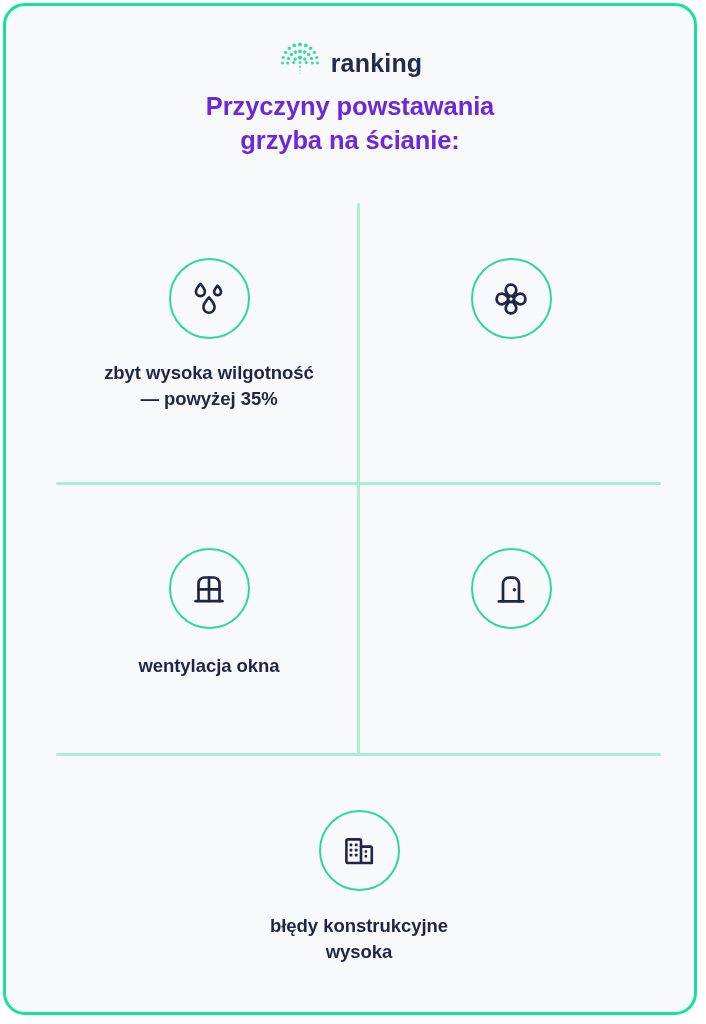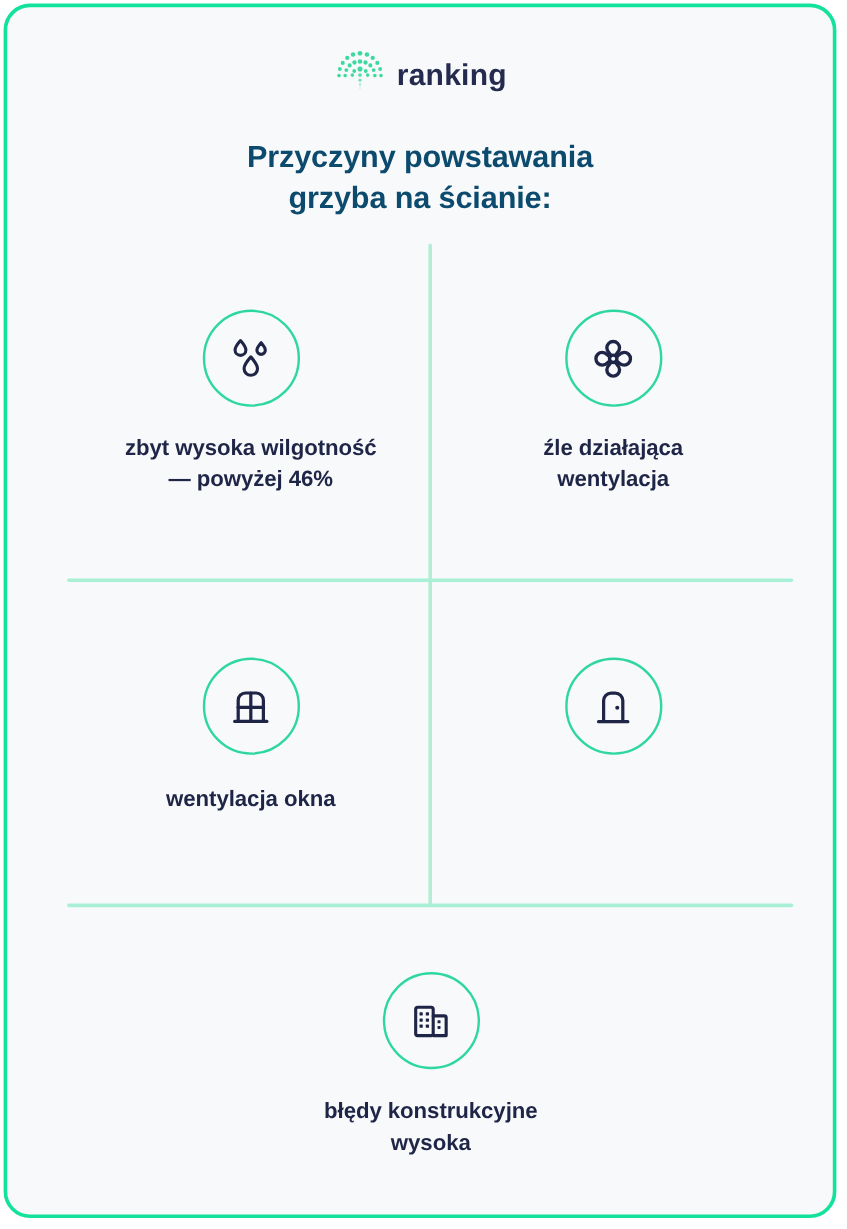--- a/index.html
+++ b/index.html
@@ -48,26 +48,25 @@
     line-height: 1;
   }
 
   
   .title {
     position: absolute;
     top: 84px;
     left: 0;
     width: 100%;
     text-align: center;
-    color: #0c4a6e;
+    color: #6d28d9;
     font-size: 25.5px;
     font-weight: 700;
     line-height: 1.33;
     letter-spacing: -0.1px;
-    margin-top: 25px;
   }
 
   
   .v-divider {
     position: absolute;
     left: 351px;
     top: 197px;
     width: 3px;
     height: 551px;
     background: #b2edd6;
@@ -183,37 +182,35 @@
     <div class="icon-circle">
       <span>
         <svg width="44" height="44" viewBox="0 0 44 44" xmlns="http://www.w3.org/2000/svg" fill="none" stroke="#1f2547" stroke-width="2.6" stroke-linejoin="round" stroke-linecap="round">
           <path d="M13.4 6.8c0 0 -4.5 5.1 -4.5 7.8a4.5 4.5 0 1 0 9 0c0 -2.7 -4.5 -7.8 -4.5 -7.8z"></path>
           <path d="M30.6 8.6c0 0 -3.5 4.1 -3.5 6.2a3.5 3.5 0 1 0 7 0c0 -2.1 -3.5 -6.2 -3.5 -6.2z"></path>
           <path d="M22 20.4c0 0 -5.6 6.4 -5.6 9.7a5.6 5.6 0 1 0 11.2 0c0 -3.3 -5.6 -9.7 -5.6 -9.7z"></path>
         </svg>
       </span>
     </div>
     <div class="cell-label">zbyt wysoka wilgotność
-— powyżej 46%</div>
+— powyżej 35%</div>
   </div>
 
   <div class="cell c2">
     <div class="icon-circle">
       <span>
         <svg width="42" height="42" viewBox="0 0 42 42" xmlns="http://www.w3.org/2000/svg" fill="none" stroke="#1f2547" stroke-width="2.8" stroke-linejoin="round" stroke-linecap="round">
           <circle cx="21" cy="21" r="3.1"></circle>
           <path d="M19.3 18.2c-1.2 -1.7 -3.6 -3.3 -3.6 -6.3a5.3 5.3 0 0 1 10.6 0c0 3 -2.4 4.6 -3.6 6.3"></path>
           <path d="M23.8 19.3c1.7 -1.2 3.3 -3.6 6.3 -3.6a5.3 5.3 0 0 1 0 10.6c-3 0 -4.6 -2.4 -6.3 -3.6"></path>
           <path d="M22.7 23.8c1.2 1.7 3.6 3.3 3.6 6.3a5.3 5.3 0 0 1 -10.6 0c0 -3 2.4 -4.6 3.6 -6.3"></path>
           <path d="M18.2 22.7c-1.7 1.2 -3.3 3.6 -6.3 3.6a5.3 5.3 0 0 1 0 -10.6c3 0 4.6 2.4 6.3 3.6"></path>
         </svg>
       </span>
     </div>
-    <div class="cell-label">źle działająca
-wentylacja</div>
   </div>
 
   <div class="cell c3">
     <div class="icon-circle">
       <span>
         <svg width="42" height="42" viewBox="0 0 42 42" xmlns="http://www.w3.org/2000/svg" fill="none" stroke="#1f2547" stroke-width="2.7" stroke-linejoin="round" stroke-linecap="round">
           <path d="M10.5 33V15.5a6 6 0 0 1 6 -6h9a6 6 0 0 1 6 6V33"></path>
           <line x1="21" y1="9.7" x2="21" y2="33"></line>
           <line x1="10.5" y1="21.4" x2="31.5" y2="21.4"></line>
           <line x1="7.6" y1="33.2" x2="34.4" y2="33.2"></line>

